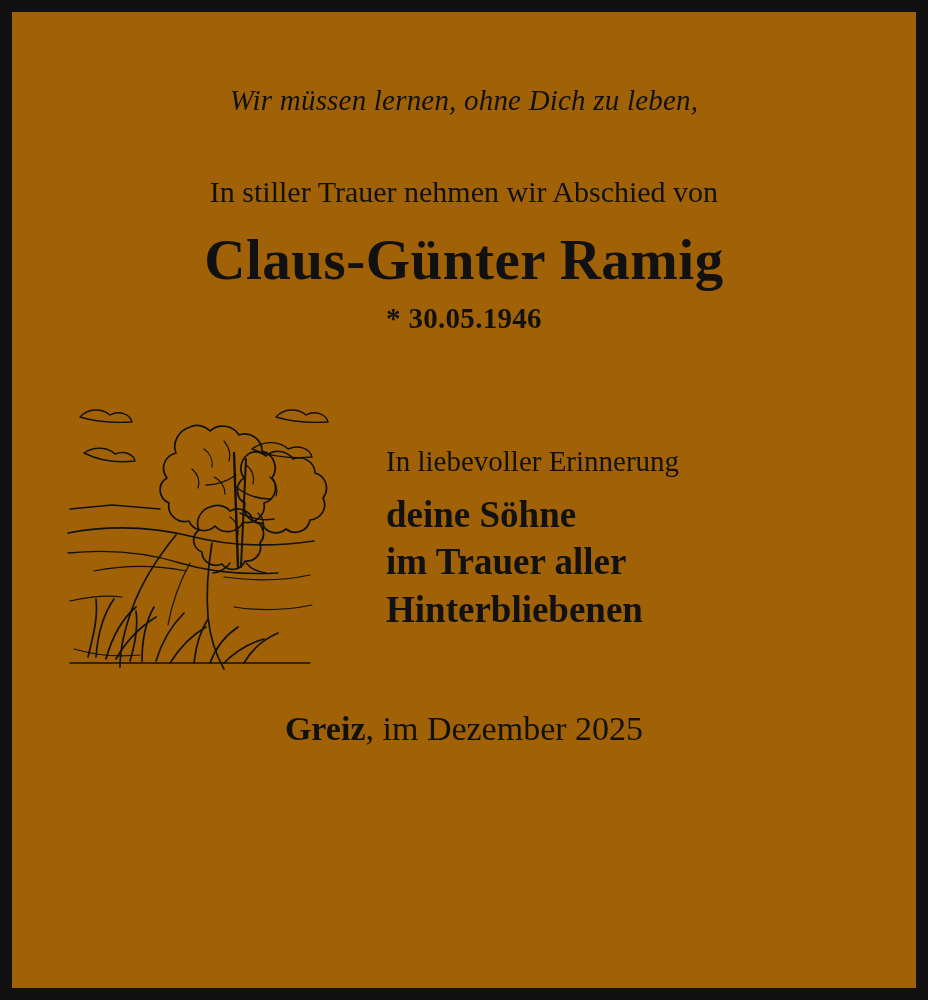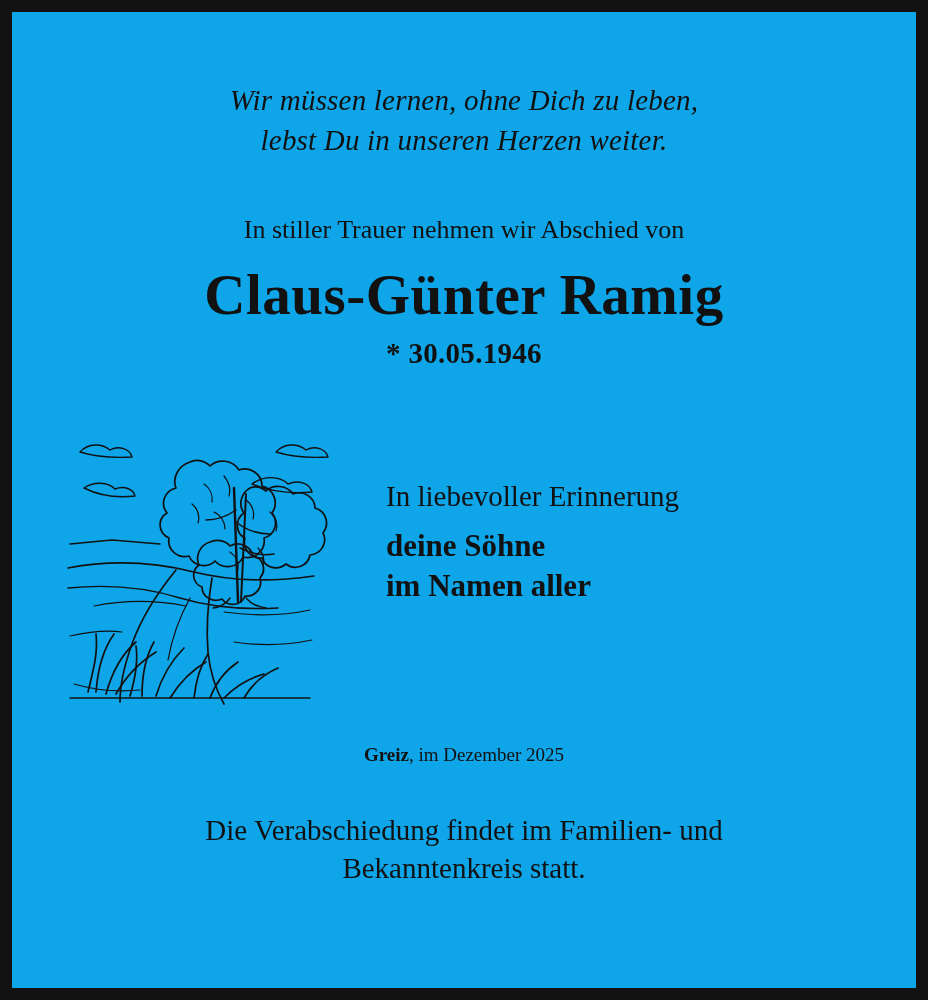--- a/index.html
+++ b/index.html
@@ -18,42 +18,42 @@
     box-sizing: border-box;
     width: 928px;
     height: 1000px;
     background: #111111;
     padding: 9px;
   }
   .inner-frame {
     box-sizing: border-box;
     width: 100%;
     height: 100%;
-    background: #0ea5e9;
+    background: #a16207;
     border: 3px solid #111111;
     padding: 20px 22px 18px 22px;
     display: flex;
     flex-direction: column;
     align-items: center;
   }
   .verse {
     margin-top: 48px;
     text-align: center;
     font-style: italic;
     font-size: 29px;
     line-height: 1.38;
     letter-spacing: 0.2px;
   }
   .verse div {
     white-space: nowrap;
   }
   .mourning-line {
     margin-top: 54px;
     text-align: center;
-    font-size: 26px;
+    font-size: 30px;
     line-height: 1.2;
   }
   .name {
     margin-top: 18px;
     text-align: right;
     font-weight: bold;
     font-size: 57px;
     letter-spacing: 0.5px;
     line-height: 1.12;
   }
@@ -92,28 +92,28 @@
     margin-top: 86px;
     text-align: left;
   }
   .dedication .memory {
     font-size: 29px;
     line-height: 1.25;
     margin-bottom: 12px;
   }
   .dedication .survivors div {
     font-weight: bold;
-    font-size: 31px;
+    font-size: 37px;
     line-height: 1.28;
     white-space: nowrap;
   }
   .place-line {
     margin-top: 22px;
     text-align: center;
-    font-size: 19px;
+    font-size: 34px;
     line-height: 1.2;
   }
   .place-line b {
     font-weight: bold;
   }
   .closing {
     margin-top: 44px;
     text-align: center;
     font-size: 29px;
     line-height: 1.32;
@@ -123,21 +123,20 @@
   }
 </style>
 </head>
 <body>
 
 <div class="obituary">
   <div class="inner-frame">
 
     <div class="verse">
       <div>Wir müssen lernen, ohne Dich zu leben,</div>
-      <div>lebst Du in unseren Herzen weiter.</div>
     </div>
 
     <div class="mourning-line">In stiller Trauer nehmen wir Abschied von</div>
 
     <div class="name">Claus-Günter Ramig</div>
 
     <div class="dates">
       <span>* 30.05.1946</span>
     </div>
 
@@ -202,28 +201,25 @@
           </g>
           <path d="M6 306 L246 306" stroke-width="1.4"></path>
           <path d="M10 292 c20 6 44 8 66 6" stroke-width="1.1"></path>
         </svg>
       </div>
 
       <div class="dedication">
         <div class="memory">In liebevoller Erinnerung</div>
         <div class="survivors">
           <div>deine Söhne</div>
-          <div>im Namen aller</div>
+          <div>im Trauer aller</div>
+          <div>Hinterbliebenen</div>
         </div>
       </div>
     </div>
 
     <div class="place-line">
       <b>Greiz</b><span>, im Dezember 2025</span>
     </div>
 
-    <div class="closing">
-      <div>Die Verabschiedung findet im Familien- und</div>
-      <div>Bekanntenkreis statt.</div>
-    </div>
 
   </div>
 </div>
 
 </body></html>

